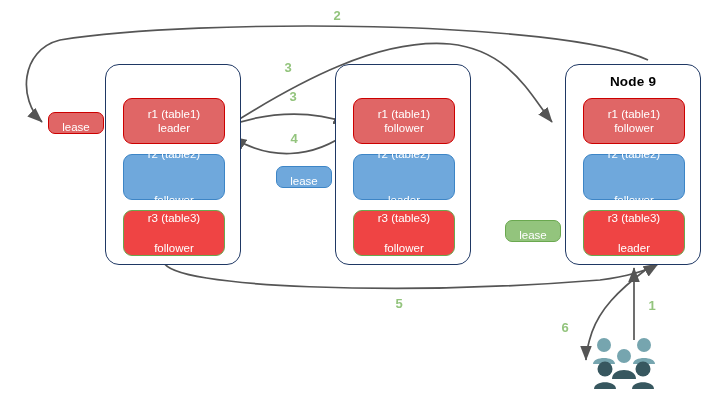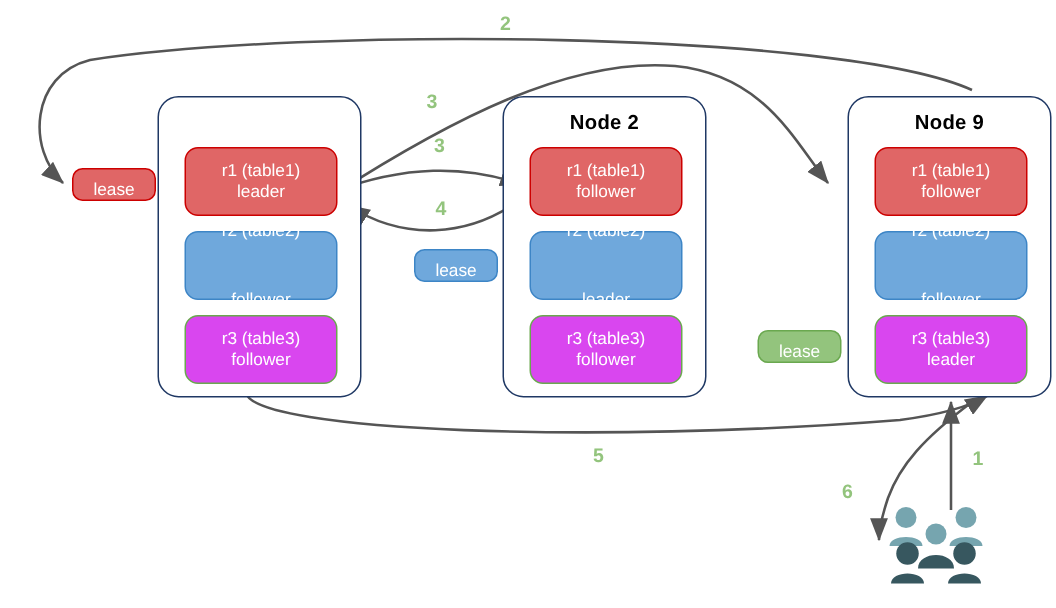--- a/index.html
+++ b/index.html
@@ -50,21 +50,21 @@
     align-items: center;
     justify-content: center;
     color: #ffffff;
     font-size: 11.5px;
     line-height: 14px;
     text-align: center;
   }
   .replica .ln { display: block; }
   .rep-red   { background: #e06666; border: 1.6px solid #cc0000; }
   .rep-blue  { background: #6fa8dc; border: 1.6px solid #3d85c6; gap: 32px; }
-  .rep-green { background: #d946ef; border: 1.6px solid #6aa84f; }
+  .rep-green { background: #ef4444; border: 1.6px solid #6aa84f; justify-content: space-between; }
   .lease {
     position: absolute;
     box-sizing: border-box;
     border-radius: 7px;
     display: flex;
     align-items: flex-end;
     justify-content: center;
     color: #ffffff;
     font-size: 11.5px;
   }
@@ -123,21 +123,20 @@
       <span class="ln">r2 (table2)</span>
       <span class="ln">follower</span>
     </div>
     <div class="replica rep-green" style="left:17px; top:145px; width:102px; height:46px;">
       <span class="ln">r3 (table3)</span>
       <span class="ln">follower</span>
     </div>
   </div>
 
   <div class="node-box" style="left:335px; top:64px; width:136px; height:201px;">
-    <div class="node-title">Node 2</div>
     <div class="replica rep-red" style="left:17px; top:33px; width:102px; height:46px;">
       <span class="ln">r1 (table1)</span>
       <span class="ln">follower</span>
     </div>
     <div class="replica rep-blue" style="left:17px; top:89px; width:102px; height:46px;">
       <span class="ln">r2 (table2)</span>
       <span class="ln">leader</span>
     </div>
     <div class="replica rep-green" style="left:17px; top:145px; width:102px; height:46px;">
       <span class="ln">r3 (table3)</span>

